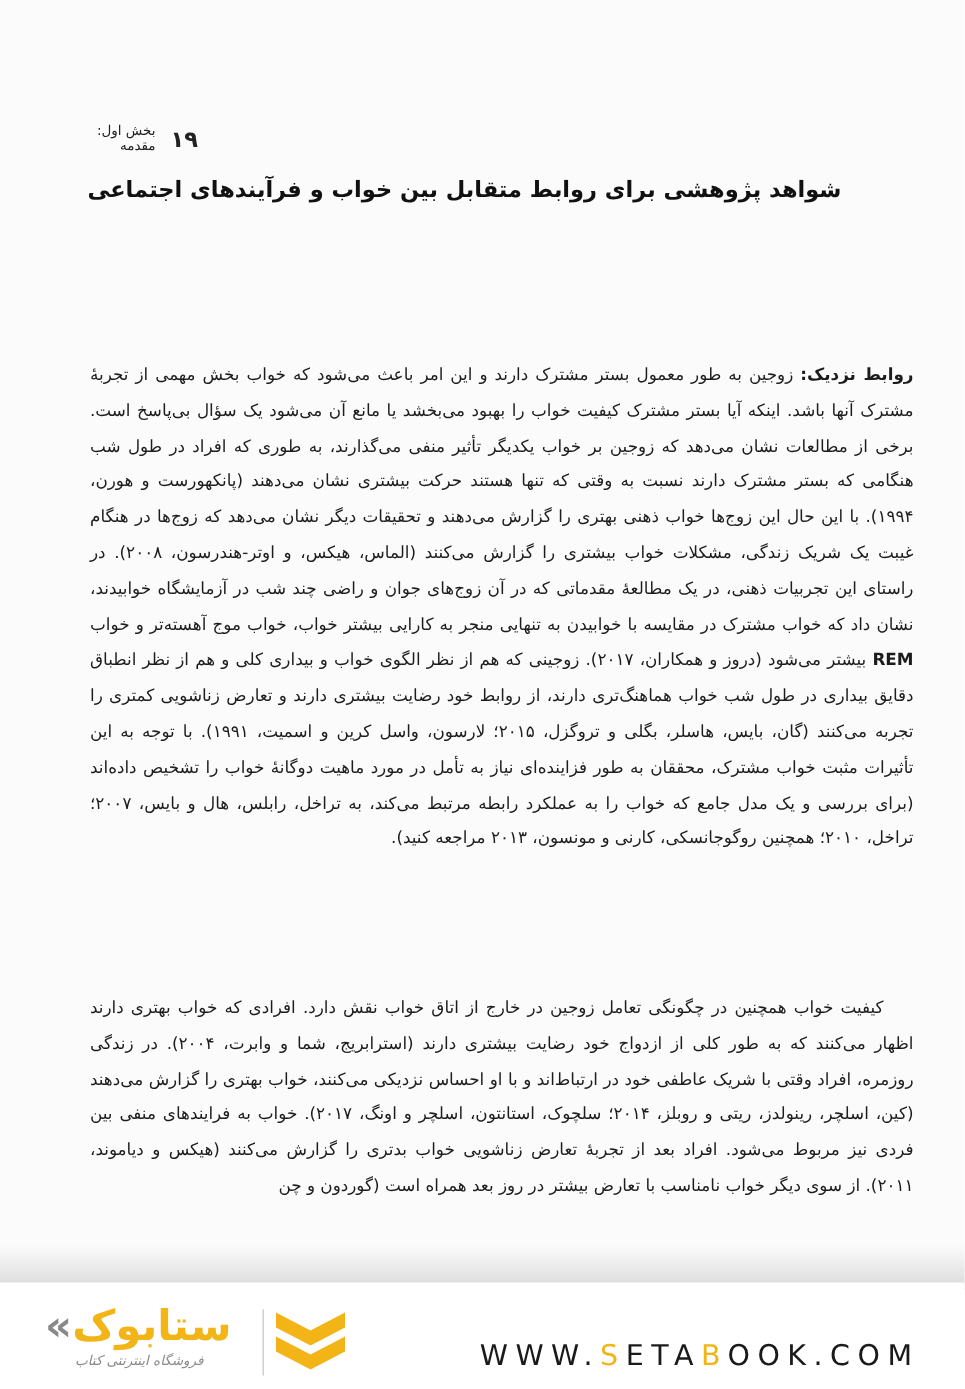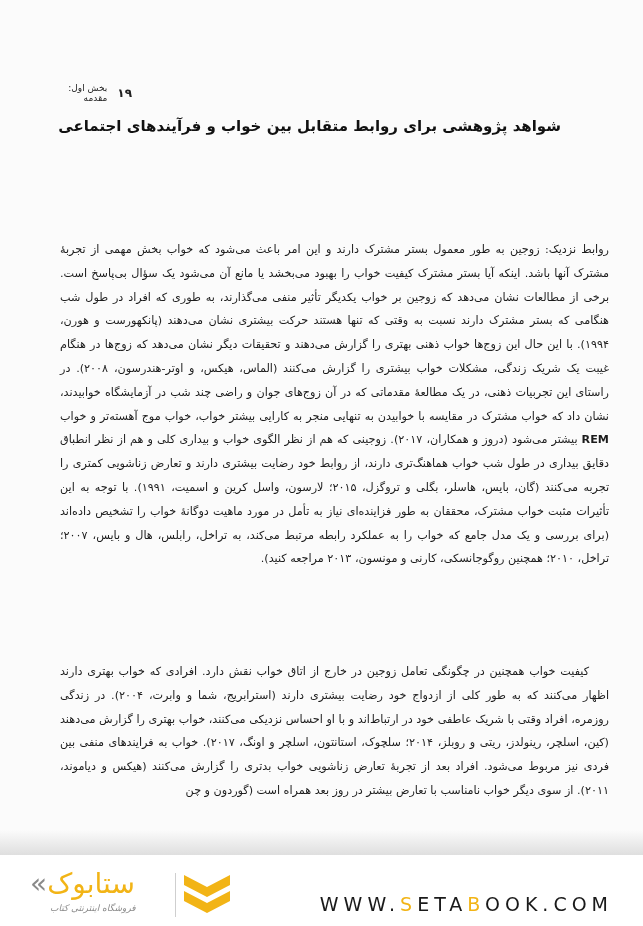--- a/index.html
+++ b/index.html
@@ -12,58 +12,58 @@
   }
   .page {
     position:absolute; left:0; top:0; width:643px; height:855px;
     background:#fbfbfb;
   }
   .running-header {
     position:absolute; top:83px; left:60px; width:72px;
     direction:rtl; display:flex; gap:10px; align-items:center;
     font-size:9px; color:#222;
   }
-  .running-header .pg { font-size:12px; font-weight:bold; }
+  .running-header .pg { font-size:15px; font-weight:bold; }
   .section-title {
     position:absolute; top:117px; right:82px; left:100px;
     direction:rtl; text-align:left;
     font-size:15px; font-weight:bold; color:#111; white-space:nowrap;
   }
   .body-block {
     position:absolute; left:60px; right:34px;
     direction:rtl; text-align:justify; text-align-last:right;
     font-size:11.2px; line-height:23.8px; color:#1c1c1c;
   }
   .body-block p { margin:0; }
   .intro { top:154px; }
   .p1 { top:238px; }
   .p2 { top:660px; }
   .indent { text-indent:20px; }
-  .lead { font-weight:normal; }
+  .lead { font-weight:bold; }
   .shade {
     position:absolute; left:0; top:830px; width:643px; height:30px;
     background:linear-gradient(#fbfbfb, #d9d9d9);
   }
   .footer {
     position:absolute; left:0; top:855px; width:643px; height:71px;
     background:#ffffff;
   }
   .store-name {
     position:absolute; right:30px; top:12px;
     direction:rtl; font-size:16px; color:#222;
   }
   .store-url {
     position:absolute; right:30px; top:38px;
     font-family:"DejaVu Sans", sans-serif; font-size:19px; letter-spacing:5px;
     color:#1a1a1a; font-weight:normal;
   }
   .store-url .acc { color:#f2b416; }
   .logo-area { position:absolute; left:30px; top:10px; width:180px; height:55px; }
   .logo-word {
-    position:absolute; left:0; top:2px; font-size:28px; font-weight:normal;
+    position:absolute; left:0; top:2px; font-size:28px; font-weight:bold;
     color:#f2b416; letter-spacing:-1px; direction:ltr;
   }
   .logo-word .grey { color:#8a8a8a; }
   .logo-sub {
     position:absolute; left:20px; top:38px; direction:rtl;
     font-size:9px; color:#8a8a8a;font-style:italic;
   }
   .logo-divider { position:absolute; left:145px; top:8px; width:1px; height:44px; background:#cfcfcf; }
   .chevron-mark { position:absolute; left:152px; top:4px; }
 </style>

